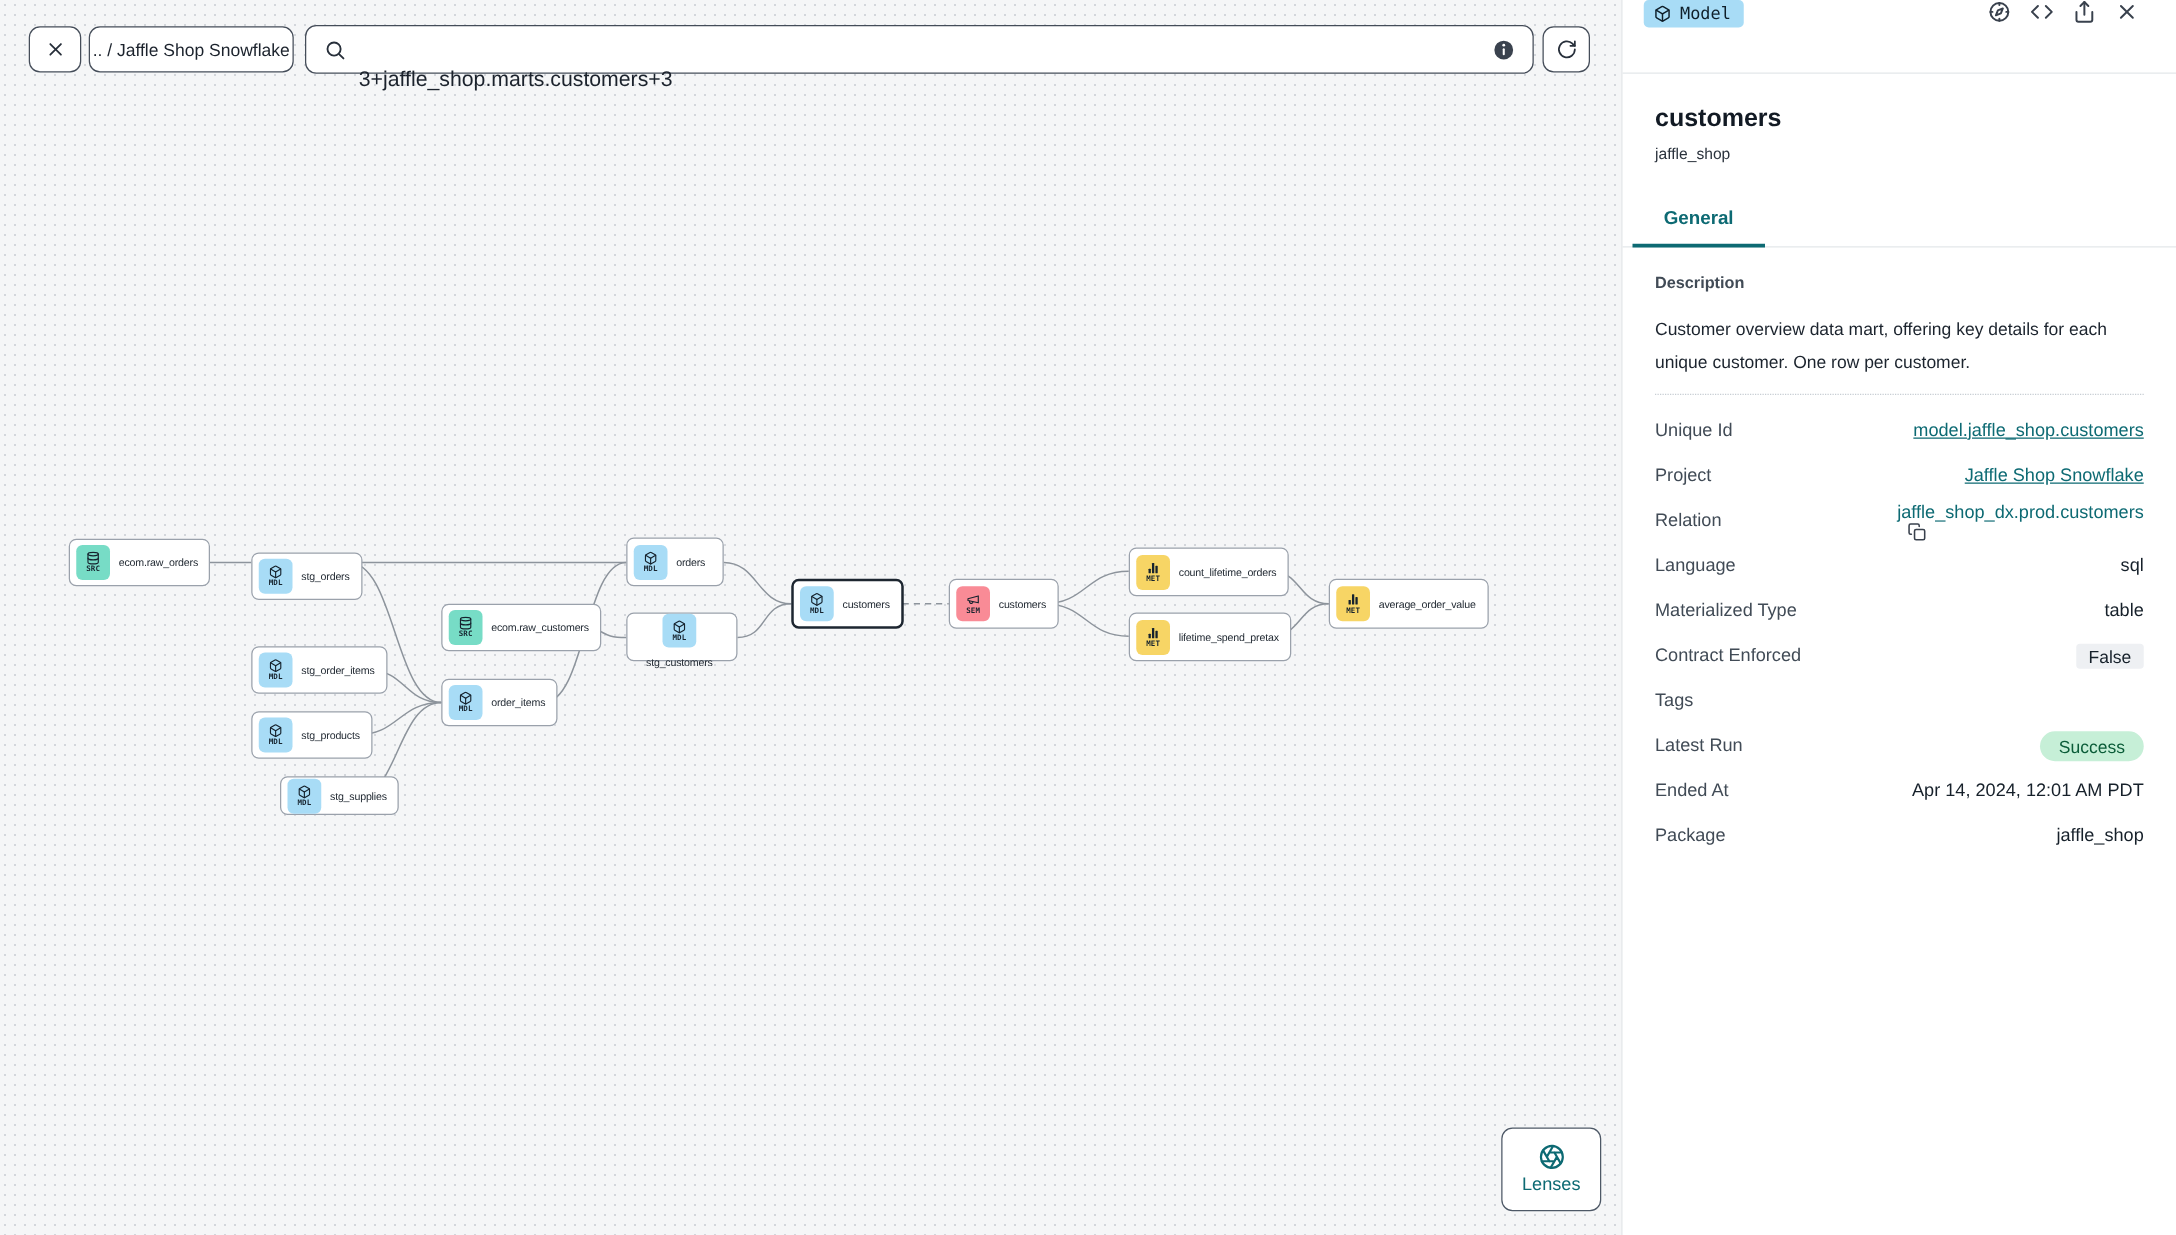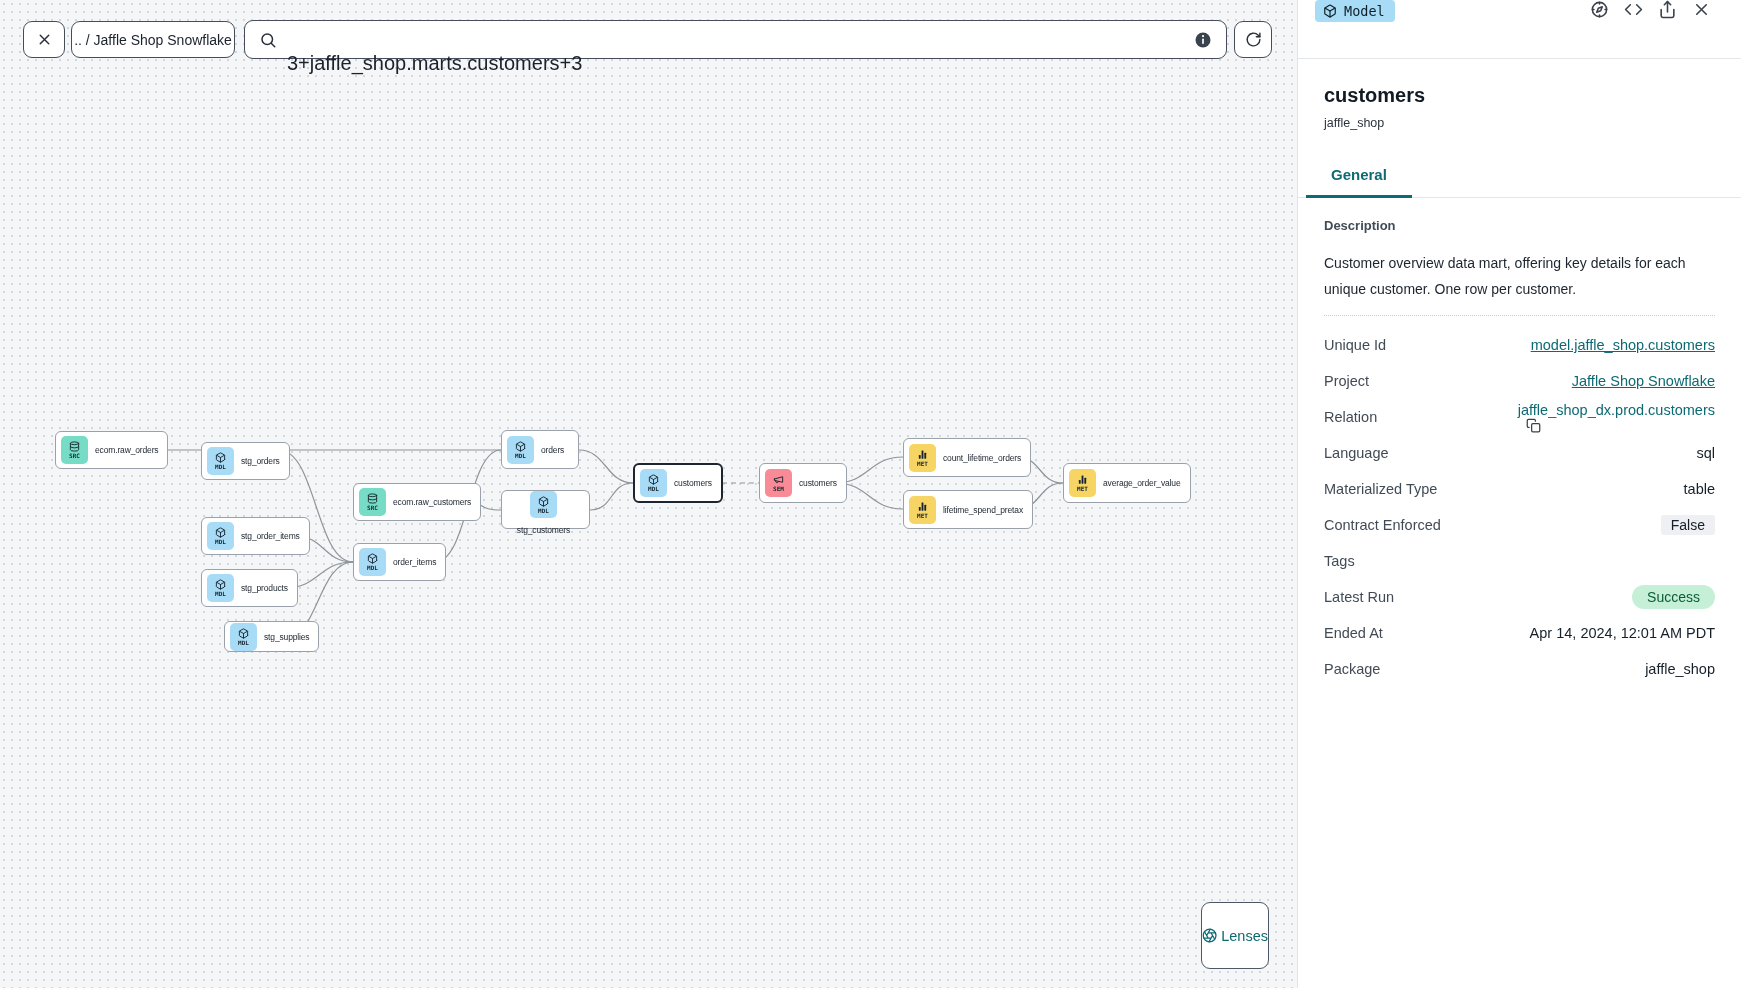--- a/index.html
+++ b/index.html
@@ -26,29 +26,29 @@
   
   .tbtn { position:absolute; z-index:5; background:#fff; border:1px solid #454d59; border-radius:9px;
     display:flex; align-items:center; justify-content:center; color:#272f3a; cursor:pointer; }
   .tbtn svg { width:17px; height:17px; }
   #btn-close-canvas { left:23px; top:21px; width:42px; height:37px; }
   #breadcrumb { left:71px; top:21px; width:164px; height:37px; font-size:14px; color:#1b222c; }
   #searchbar { position:absolute; z-index:5; left:244px; top:20px; width:983px; height:39px;
     background:#fff; border:1px solid #454d59; border-radius:9px; display:flex; align-items:center; padding:0 14px; gap:10px; }
   #searchbar .sicon { color:#272f3a; display:flex; }
   #searchbar .sicon svg { width:17px; height:17px; }
-  #search-input { flex:1; border:none; outline:none; font-size:20px; color:#1b222c; font-family:"Liberation Sans",sans-serif; background:transparent;margin-top:48px; }
+  #search-input { flex:1; border:none; outline:none; font-size:17px; color:#1b222c; font-family:"Liberation Sans",sans-serif; background:transparent;margin-top:48px; }
   #searchbar .iicon { color:#3a424e; display:flex; }
   #searchbar .iicon svg { width:18px; height:18px; }
   #btn-refresh { left:1234px; top:21px; width:38px; height:37px; }
 
   
-  #lenses { position:absolute; z-index:5; left:1201px; top:902px; width:68px; height:67px;
+  #lenses { position:absolute; z-index:5; left:1201px; top:902px; width:80px; height:67px;
     background:#fff; border:1px solid #4d5866; border-radius:9px;
-    display:flex; flex-direction:row; align-items:center; justify-content:center; gap:4px;
+    display:flex; flex-direction:column; align-items:center; justify-content:center; gap:4px;
     color:var(--accent); cursor:pointer; }
   #lenses svg { width:21px; height:21px; }
   #lenses .llabel { font-size:14.5px; }
 
   
   #panel { position:absolute; left:1297px; top:0; width:444px; height:988px; background:#fff;
     border-left:1px solid #e2e5e8; z-index:6; }
   #panel-header { height:59px; display:flex; align-items:flex-start; justify-content:space-between;
     padding:0 30px 0 17px; border-bottom:1px solid #e4e7ea; }
   #type-badge { display:flex; align-items:center; gap:7px; background:var(--model-blue);

